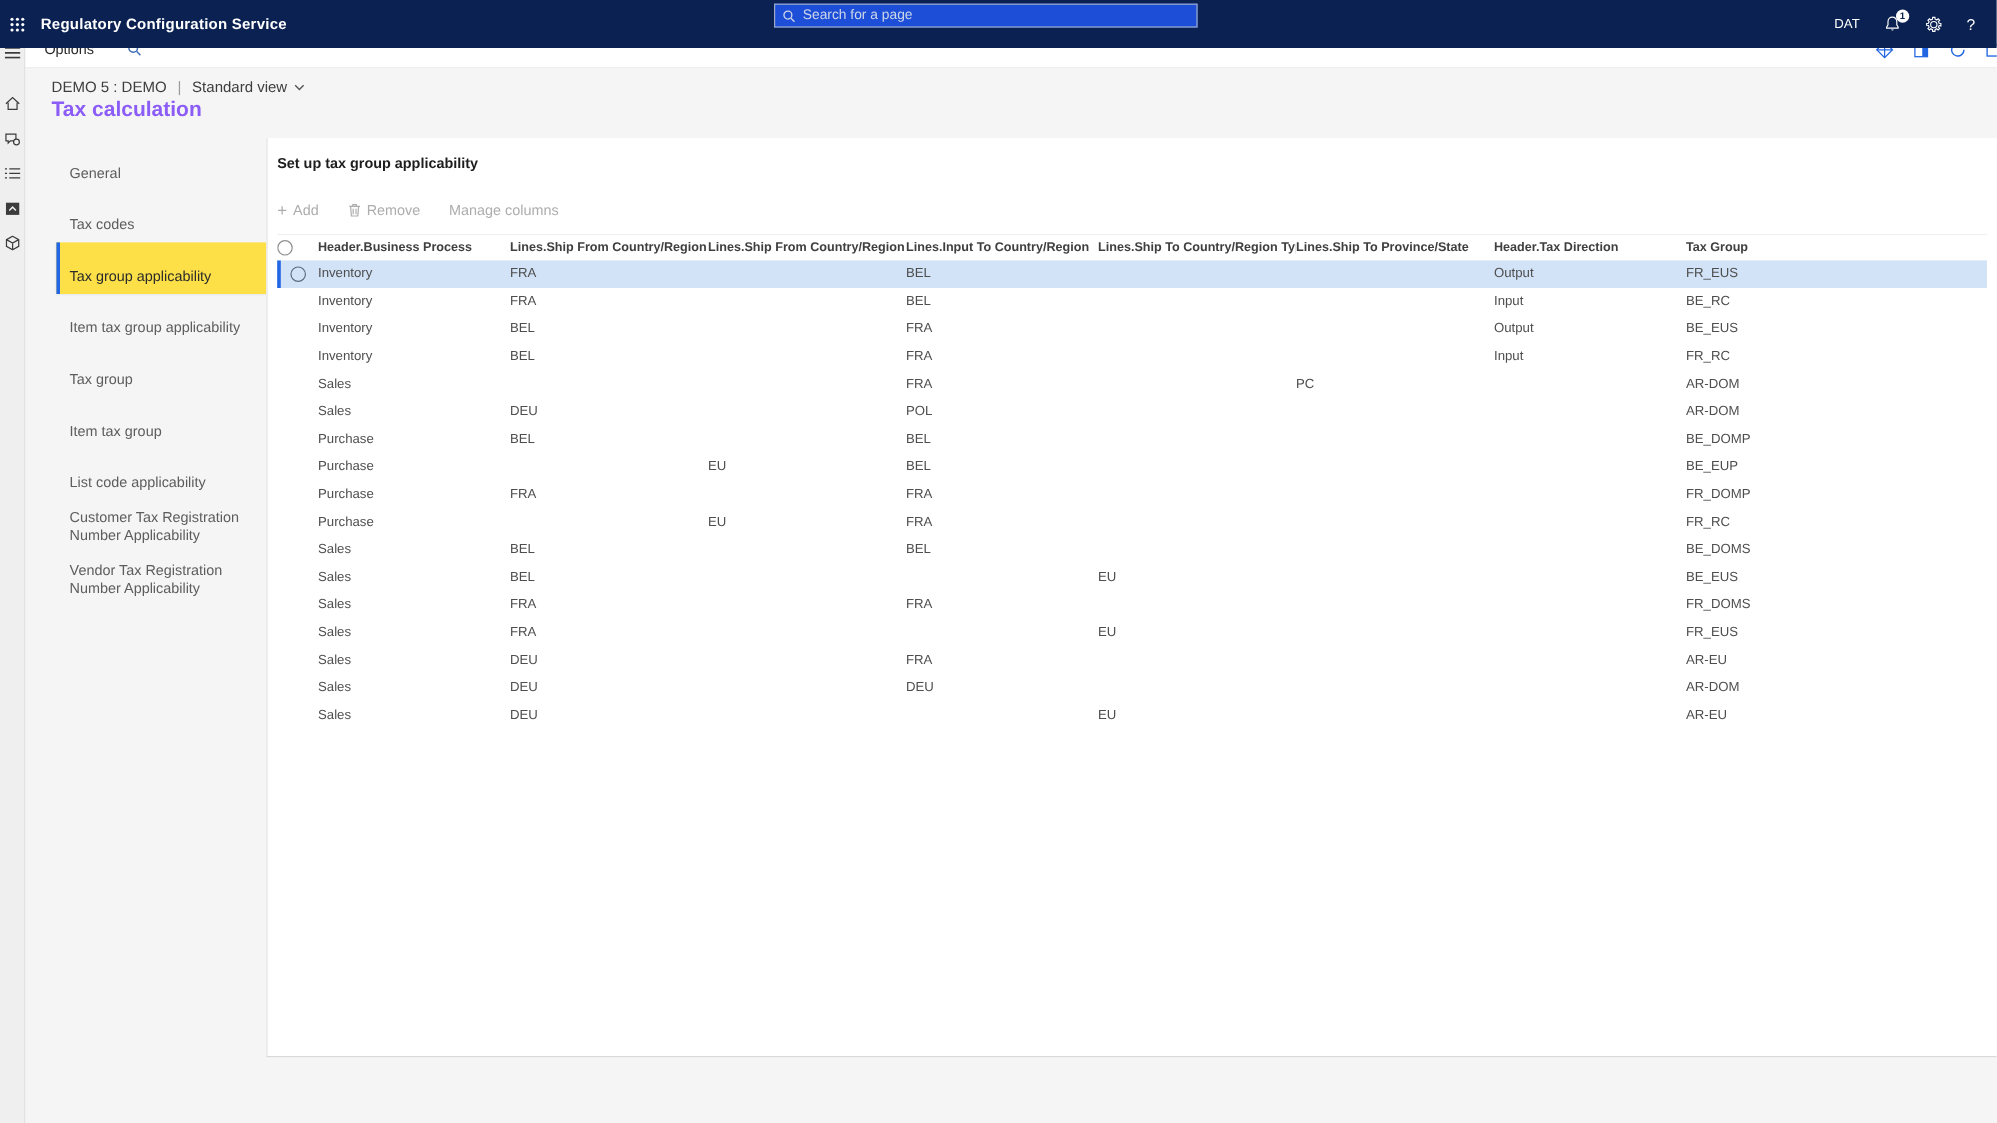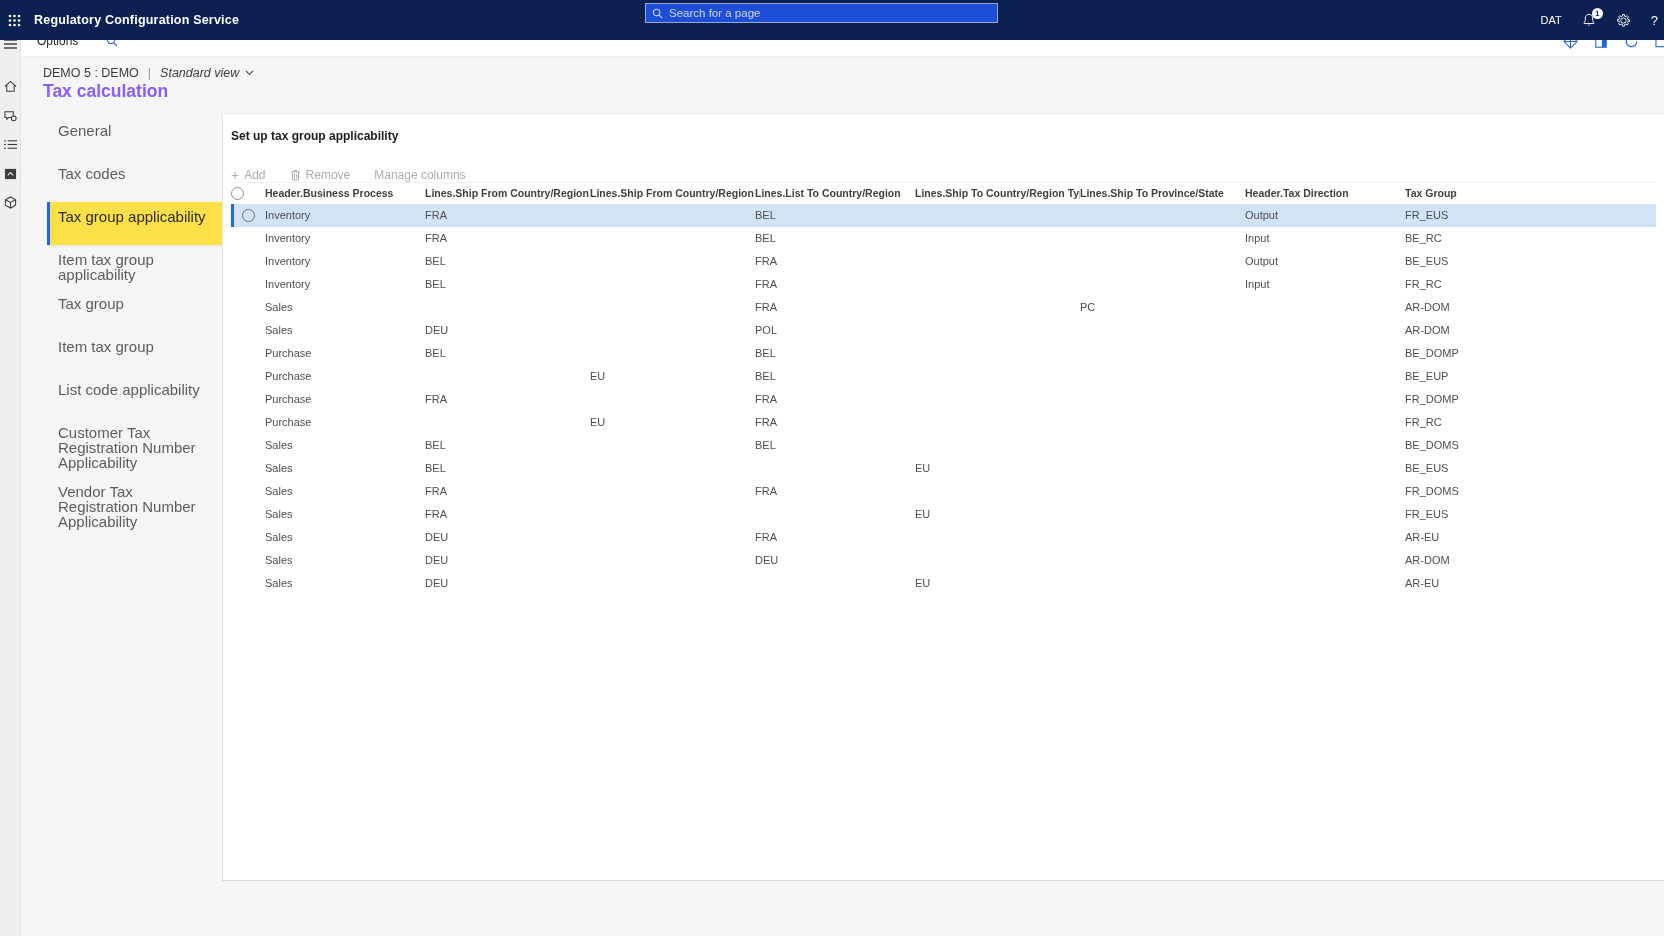--- a/index.html
+++ b/index.html
@@ -18,21 +18,21 @@
     display:flex; align-items:center; z-index:30;
   }
   .waffle-btn { width:28px; height:26px; display:flex; align-items:center; justify-content:center; cursor:pointer; }
   .app-title { font-size:12.5px; font-weight:700; margin-left:6px; letter-spacing:.2px; }
   .top-search {
     position:absolute; left:645px; top:3px; width:353px; height:20px;
     background:#1d4ed8; border:1px solid #9daac6;
     display:flex; align-items:center; padding:0 6px; gap:6px;
     color:#cdd6e8; font-size:11.5px; cursor:text;
   }
-  .top-right { margin-left:auto; display:flex; align-items:center; gap:20px; padding-right:6px; }
+  .top-right { margin-left:auto; display:flex; align-items:center; gap:20px; padding-right:18px; }
   .user-initials { font-size:11px; color:#fff; cursor:pointer; }
   .icon-btn { position:relative; display:flex; align-items:center; justify-content:center; cursor:pointer; color:#fff; }
   .badge {
     position:absolute; top:-5px; right:-7px; background:#fff; color:#0a2151;
     border-radius:50%; width:11px; height:11px; font-size:8px; font-weight:700;
     display:flex; align-items:center; justify-content:center;
   }
   .help-glyph { font-size:13px; font-weight:400; }
 
   
@@ -52,49 +52,49 @@
     background:#efefef; border-right:1px solid #e2e2e2; z-index:25;
     display:flex; flex-direction:column; align-items:center;
   }
   .rail .icon-btn { width:21px; height:29px; color:#444; }
   .rail .icon-btn:first-child { margin-top:3px; margin-bottom:14px; }
 
   
   .breadcrumb { position:absolute; top:66px; left:43px; font-size:12.5px; color:#3d3d3d; display:flex; align-items:center; gap:9px; }
   .crumb-company { cursor:pointer; }
   .crumb-sep { color:#9a9a9a; }
-  .view-selector { display:flex; align-items:center; gap:6px; cursor:pointer;font-style:italic; }
+  .view-selector { display:flex; align-items:center; gap:6px; cursor:pointer; }
   .page-title { position:absolute; top:81px; left:43px; font-size:17.5px; font-weight:700; color:#8b5cf6; }
 
   
   .sidenav { position:absolute; top:116px; left:21px; width:201px; bottom:0; }
   .nav-item {
-    margin-left:26px; min-height:43px; display:flex; align-items:flex-start;
-    padding:7px 12px 7px 11px; font-size:15px; color:#5d5d5d; cursor:pointer;
+    margin-left:26px; min-height:43px; display:flex; align-items:flex-end;
+    padding:7px 12px 7px 11px; font-size:12px; color:#5d5d5d; cursor:pointer;
     line-height:15px;
   }
   .nav-item.selected {
     background:#fde047; color:#2b2b2b;
     border-left:3px solid #2266E3; padding-left:8px;
     box-shadow:0 1px 2px rgba(0,0,0,.08);
   }
 
   
   .main-card {
     position:absolute; left:222px; top:115px; right:0; bottom:55px;
     background:#fff; border-left:1px solid #e3e3e3; border-bottom:1px solid #d9d9d9;
     padding:8px 8px 0 8px; overflow:hidden;
   }
   .section-title { font-size:12px; font-weight:700; color:#1d1d1d; margin-top:6px; }
   .grid-toolbar { margin-top:25px; display:flex; align-items:center; gap:24px; font-size:12px; color:#adadad; }
   .tb-btn { display:flex; align-items:center; gap:5px; cursor:default; }
   .tb-plus { font-size:14px; line-height:1; }
 
   
-  table.grid { width:100%; border-collapse:collapse; table-layout:fixed; }
+  table.grid { margin-top:13px; width:100%; border-collapse:collapse; table-layout:fixed; }
   table.grid thead th {
     height:21px; text-align:left; font-size:10.5px; font-weight:700; color:#3f3f3f;
     border-top:1px solid #f0f0f0; padding:0 4px 0 0; white-space:nowrap; overflow:hidden;
   }
   table.grid tbody td {
     height:23px; font-size:11px; color:#4e4e4e; padding:0 4px 0 0;
     white-space:nowrap; overflow:hidden;
   }
   table.grid tr.selected td { background:#d2e3f8; }
   table.grid tr.selected td:first-child { box-shadow: inset 3px 0 0 #2266E3; }
@@ -310,21 +310,21 @@
     </colgroup>
     <thead>
       <tr>
         <th class="sel-cell">
           <span class="radio"></span>
         </th>
 
       <th>Header.Business Process</th>
           <th>Lines.Ship From Country/Region</th>
           <th>Lines.Ship From Country/Region Type</th>
-          <th>Lines.List To Country/Region</th>
+          <th>Lines.Input To Country/Region</th>
           <th>Lines.Ship To Country/Region Type</th>
           <th>Lines.Ship To Province/State</th>
           <th>Header.Tax Direction</th>
           <th>Tax Group</th>
         </tr>
     </thead>
     <tbody>
 
     <tr class="selected">
           <td class="sel-cell"><span class="radio"></span></td>

